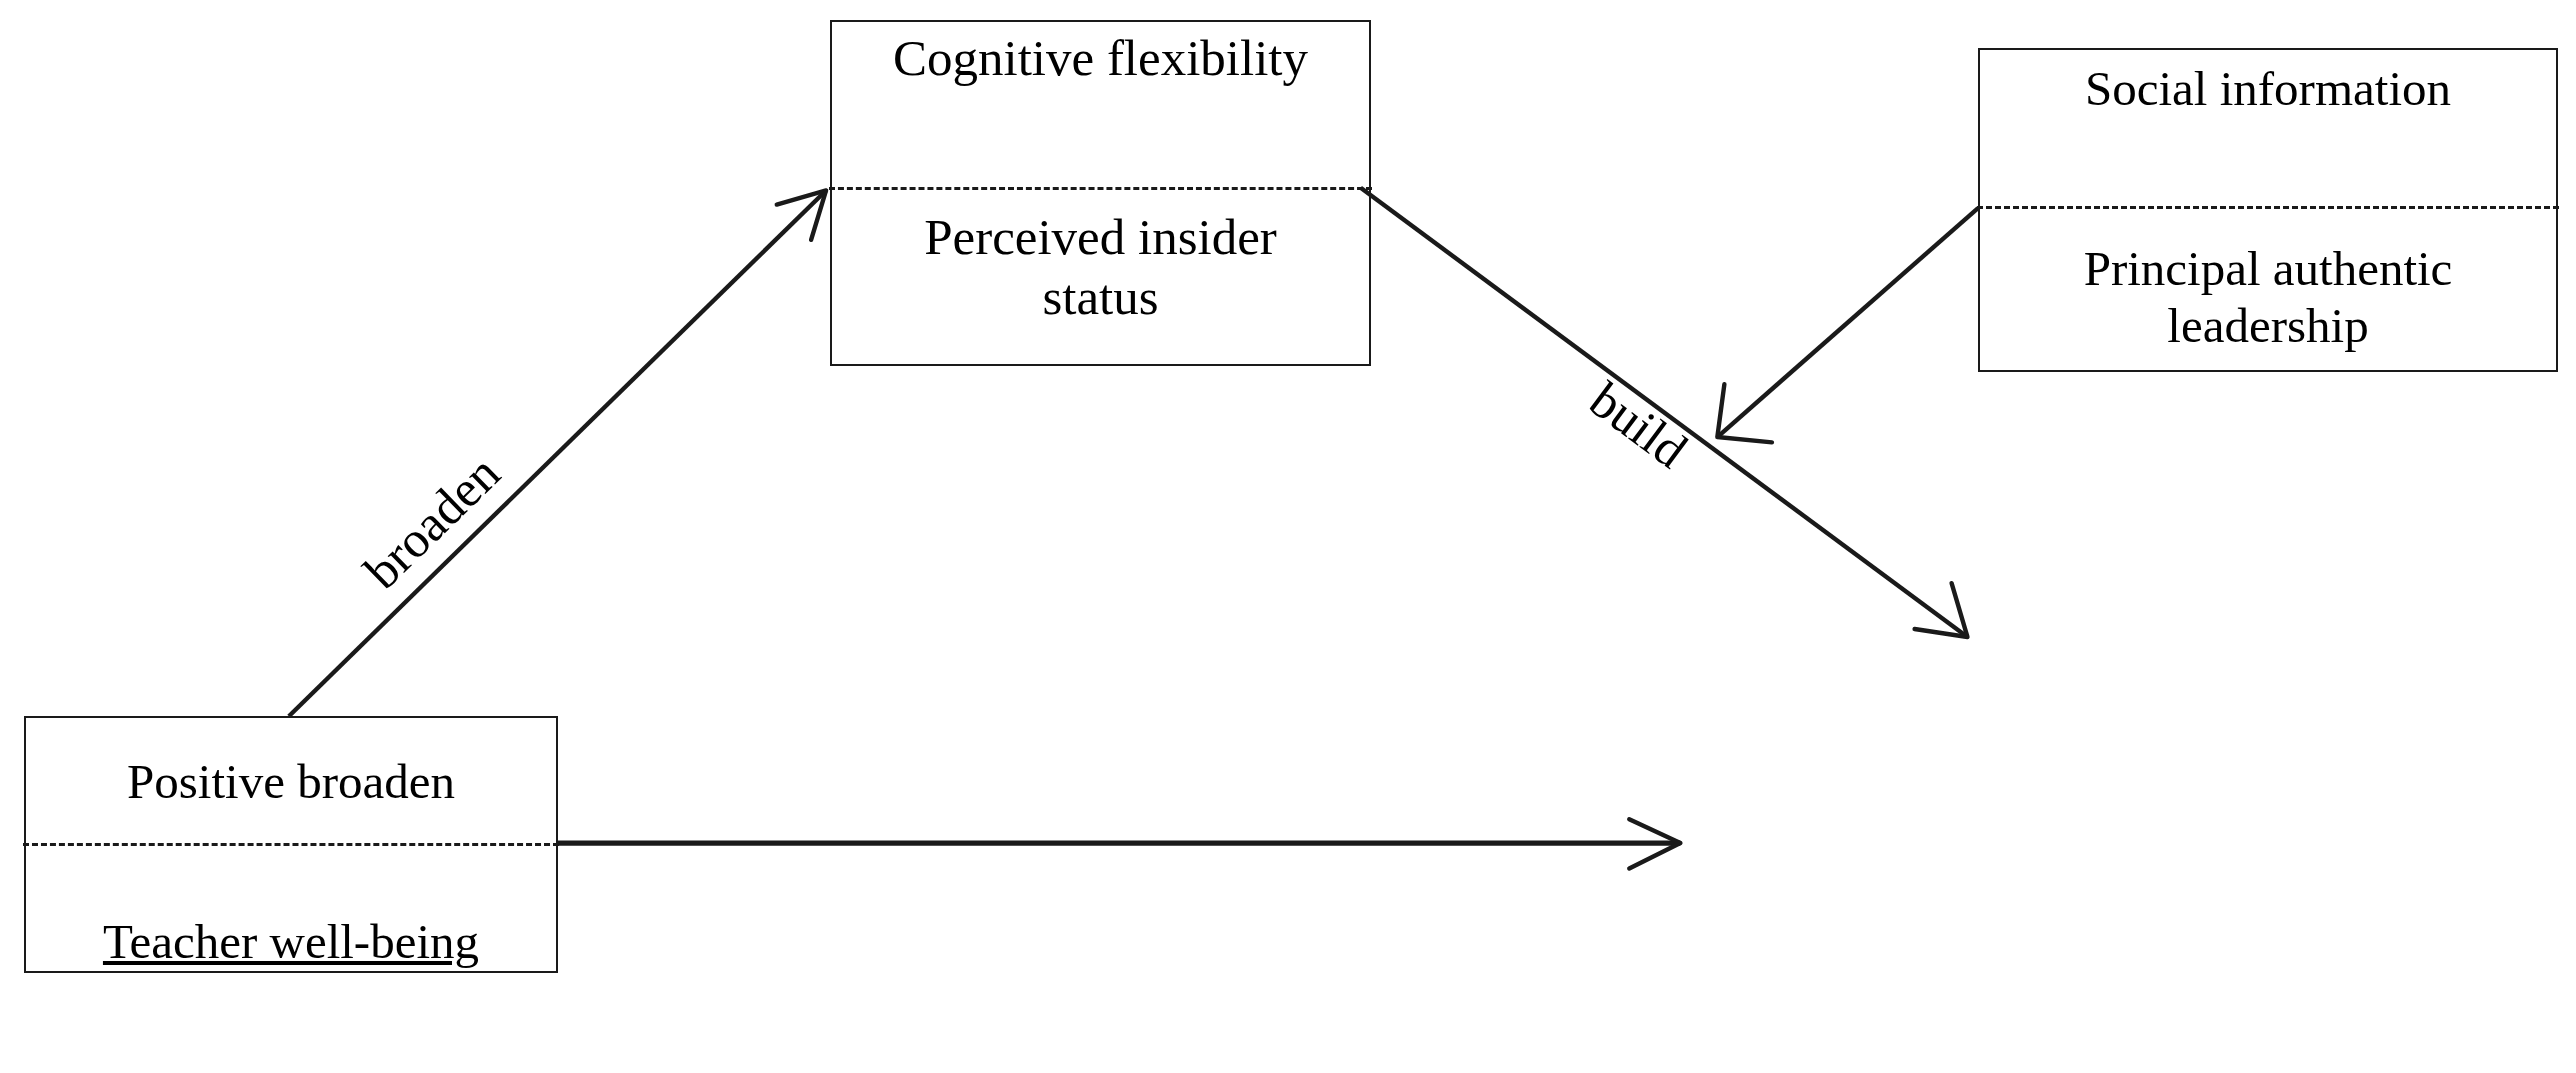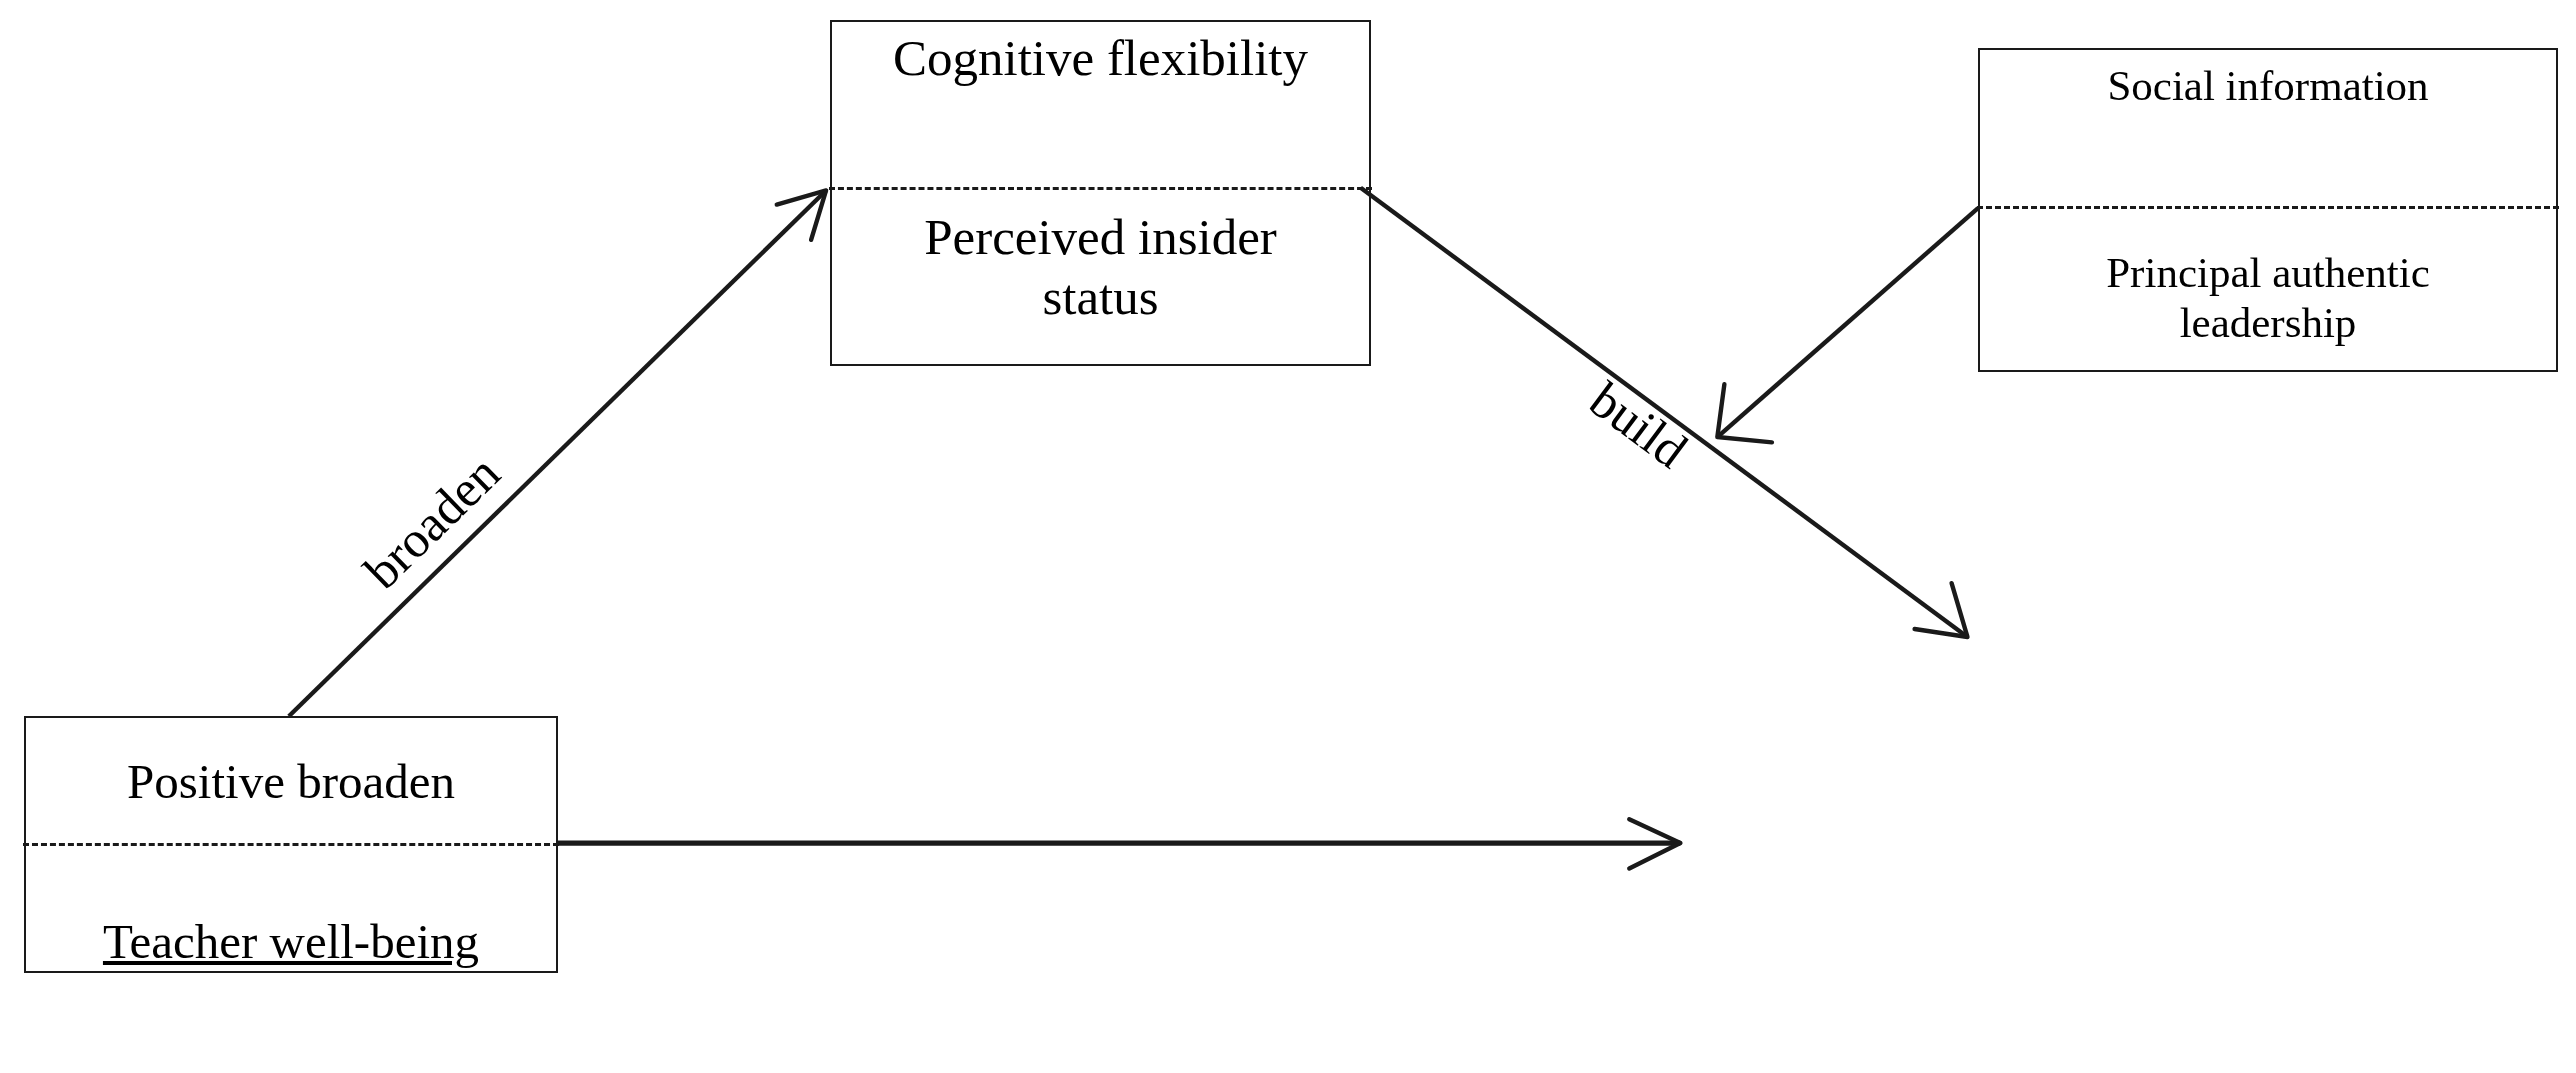--- a/index.html
+++ b/index.html
@@ -135,21 +135,21 @@
     <div class="box-half top-half">
       <span class="box-text">Cognitive flexibility</span>
     </div>
     <div class="box-divider"></div>
     <div class="box-half bottom-half">
       <span class="box-text">Perceived insider
 status</span>
     </div>
   </div>
 
-  <div class="construct-box" id="box-social" style="font-size:43px;">
+  <div class="construct-box" id="box-social" style="font-size:49px;">
     <div class="box-half top-half">
       <span class="box-text">Social information</span>
     </div>
     <div class="box-divider"></div>
     <div class="box-half bottom-half">
       <span class="box-text">Principal authentic
 leadership</span>
     </div>
   </div>
 

